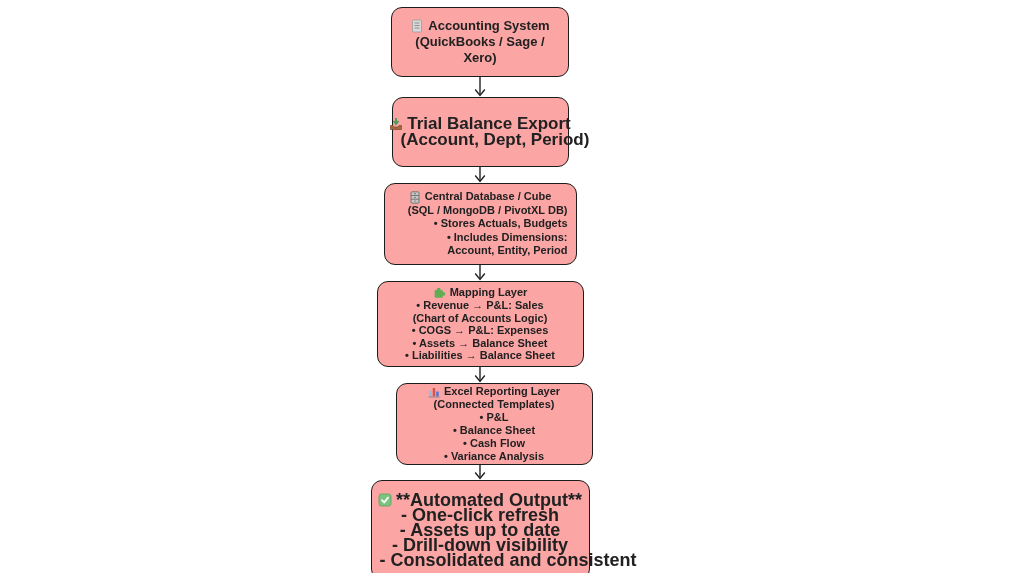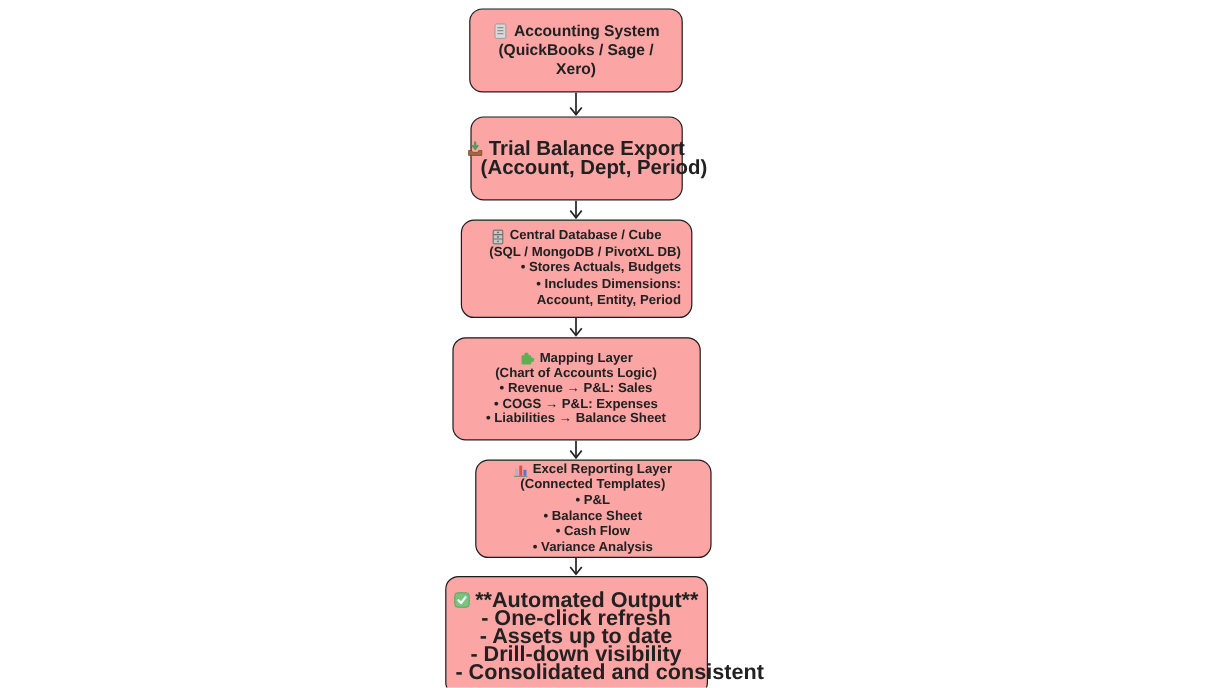--- a/index.html
+++ b/index.html
@@ -115,23 +115,24 @@
     <div class="line title-line">
       <span class="icon">
         <svg width="13" height="13" viewBox="0 0 16 16">
           <rect x="2" y="5" width="10" height="9.5" rx="1.2" fill="#5fae54"></rect>
           <circle cx="7" cy="4.6" r="2.4" fill="#5fae54"></circle>
           <circle cx="12.6" cy="9.7" r="2.4" fill="#5fae54"></circle>
         </svg>
       </span>
       <span class="txt">Mapping Layer</span>
     </div>
+    <div class="line">• Revenue → P&amp;L: Sales</div>
     <div class="line">(Chart of Accounts Logic)</div>
-    <div class="line">• Revenue → P&amp;L: Sales</div>
     <div class="line">• COGS → P&amp;L: Expenses</div>
+    <div class="line">• Assets → Balance Sheet</div>
     <div class="line">• Liabilities → Balance Sheet</div>
   </div>
 
   <div class="arrow">
     <svg width="14" height="16" viewBox="0 0 14 16">
       <line x1="7" y1="0" x2="7" y2="13.5" stroke="#222" stroke-width="1.4"></line>
       <path d="M2.2 8.5 L7 14.5 L11.8 8.5" fill="none" stroke="#222" stroke-width="1.4"></path>
     </svg>
   </div>
 

